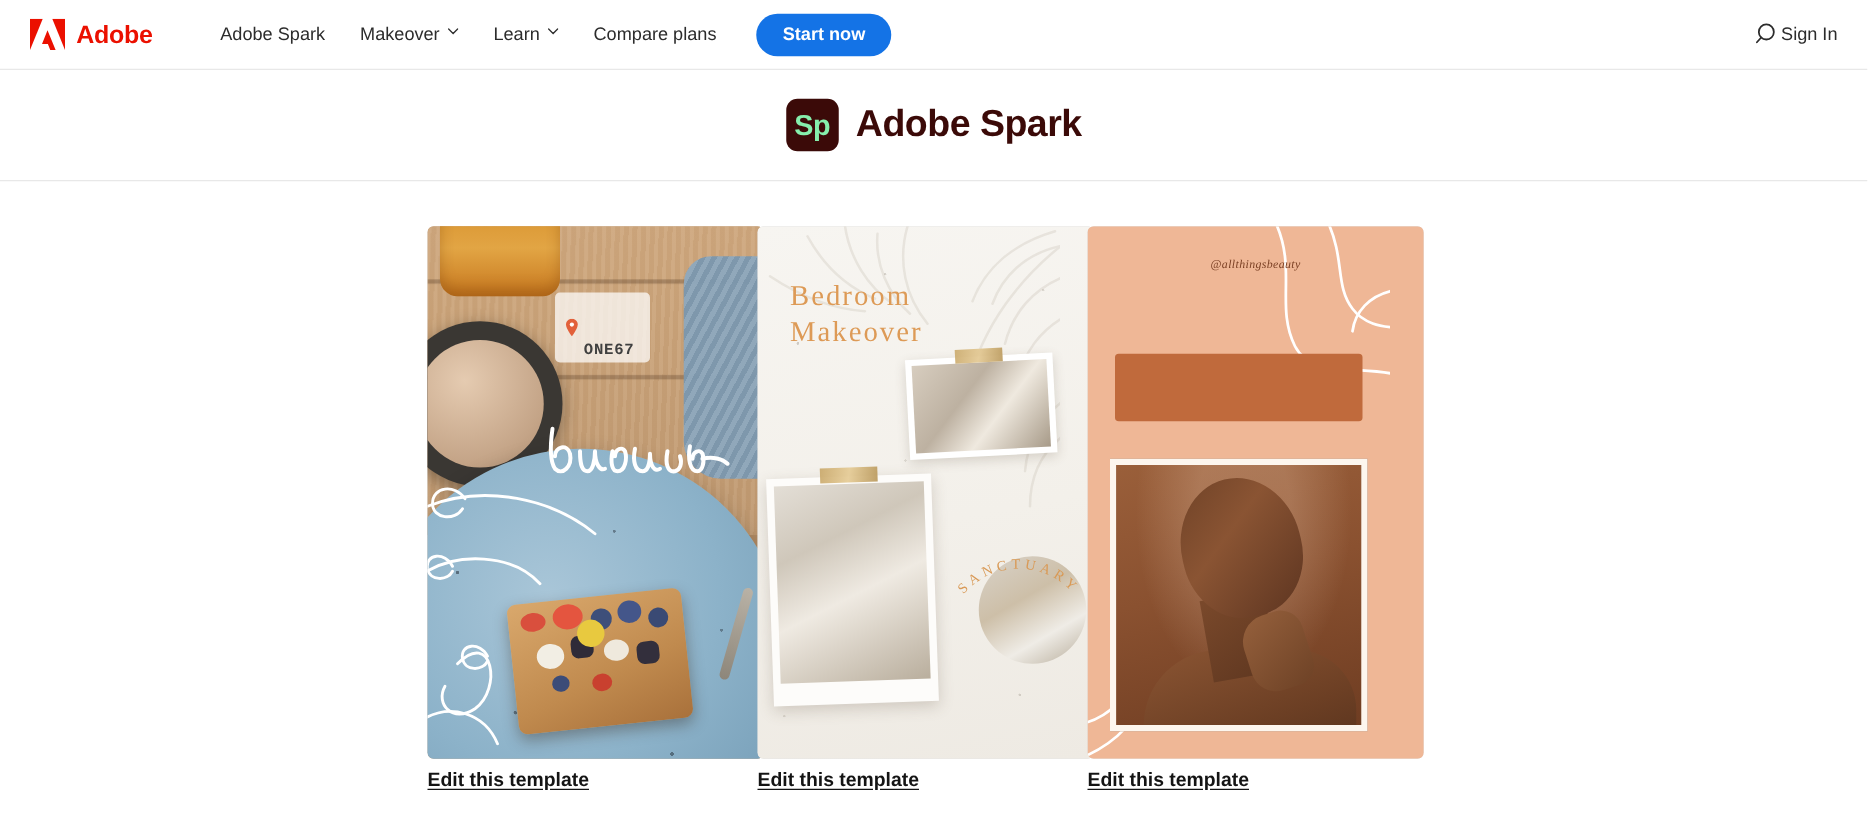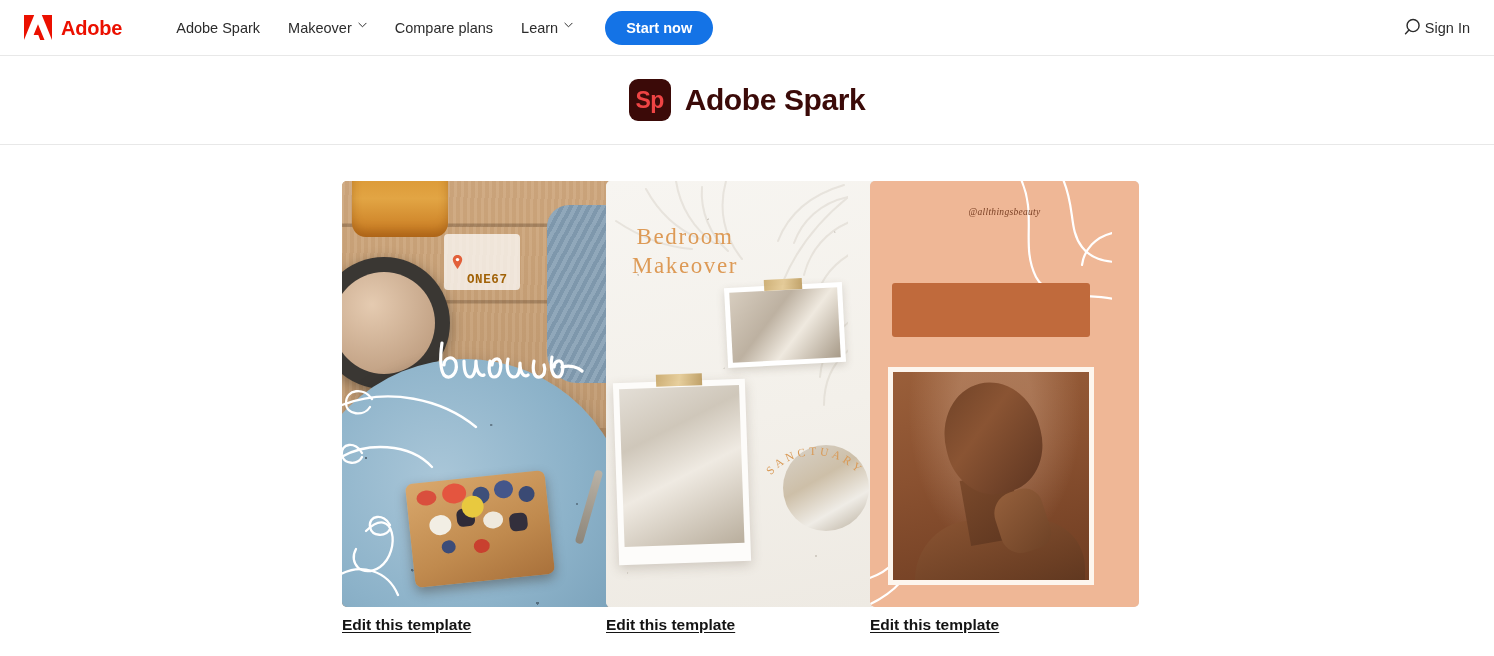--- a/index.html
+++ b/index.html
@@ -75,21 +75,21 @@
     border-bottom: 1px solid #e8e8e8;
     display: flex; align-items: center; justify-content: center;
     background: #fff;
   }
   .spark-logo { display: flex; align-items: center; gap: 14px; }
   .spark-tile {
     width: 42px; height: 42px;
     background: #3b0a08;
     border-radius: 9px;
     display: flex; align-items: center; justify-content: center;
-    color: #ef4444;
+    color: #86efac;
     font-size: 23px;
     font-weight: 700;
     letter-spacing: -0.5px;
     line-height: 1;
   }
   .spark-name {
     font-size: 30px;
     font-weight: 700;
     color: #3b0a08;
     letter-spacing: -0.4px;
@@ -172,21 +172,21 @@
     position: absolute; left: 102px; top: 53px;
     background: rgba(255,255,255,.72);
     border-radius: 4px;
     padding: 3px 12px 3px 8px;
     display: flex; align-items: center; gap: 4px;
   }
   .c1-pin { width: 11px; height: 14px; display:block; }
   .c1-pill-text {
     font-family: "Liberation Mono", monospace;
     font-size: 12.5px; font-weight: 700;
-    color: #a16207; letter-spacing: .6px; line-height: 1; margin-top: 37px;
+    color: #404040; letter-spacing: .6px; line-height: 1; margin-top: 37px;
   }
   .c1-plate {
     position: absolute; left: -42px; top: 178px;
     width: 330px; height: 330px;
     border-radius: 50%;
     background: radial-gradient(circle at 42% 36%, #a9c6d8 0%, #8cb2c9 48%, #6e96b0 100%);
     box-shadow: 0 6px 18px rgba(0,0,0,.22);
   }
   .c1-speck {
     position:absolute; inset:0; border-radius:50%;
@@ -241,21 +241,20 @@
       radial-gradient(circle at 8% 92%, rgba(120,110,95,.2) 0 .8px, transparent 1.1px),
       radial-gradient(circle at 44% 44%, rgba(120,110,95,.18) 0 .8px, transparent 1.1px);
   }
   .c2-title {
     position: absolute; left: 26px; top: 42px;
     font-family: "Liberation Serif", serif;
     font-size: 23px;
     line-height: 1.26;
     color: #dd9a56;
     letter-spacing: 1.6px;
-    text-align: center;
   }
   .c2-photo-top {
     position: absolute; left: 120px; top: 104px;
     width: 118px; height: 80px;
     background: #fff;
     padding: 5px;
     box-shadow: 0 3px 9px rgba(90,75,55,.2);
     transform: rotate(-3deg);
   }
   .c2-photo-top-inner {
@@ -403,29 +402,29 @@
     </div>
     <div class="navlink">
       <span>Makeover</span>
       <span class="caret">
         <svg viewBox="0 0 10 6" width="9" height="6">
             <path d="M1 1l4 4 4-4" stroke="#2c2c2c" stroke-width="1.1" fill="none" stroke-linecap="round"></path>
           </svg>
       </span>
     </div>
     <div class="navlink">
-      <span>Compare plans</span>
-    </div>
-    <div class="navlink">
       <span>Learn</span>
       <span class="caret">
         <svg viewBox="0 0 10 6" width="9" height="6">
             <path d="M1 1l4 4 4-4" stroke="#2c2c2c" stroke-width="1.1" fill="none" stroke-linecap="round"></path>
           </svg>
       </span>
+    </div>
+    <div class="navlink">
+      <span>Compare plans</span>
     </div>
     <button class="startnow">Start now</button>
   </div>
 
   <div class="nav-right">
     <span class="search-btn">
       <svg viewBox="0 0 22 22" width="21" height="21" aria-hidden="true">
         <circle cx="9.5" cy="9" r="6.3" stroke="#2c2c2c" stroke-width="1.5" fill="none"></circle>
         <line x1="5.2" y1="13.6" x2="1.6" y2="17.6" stroke="#2c2c2c" stroke-width="1.5" stroke-linecap="round"></line>
       </svg>

